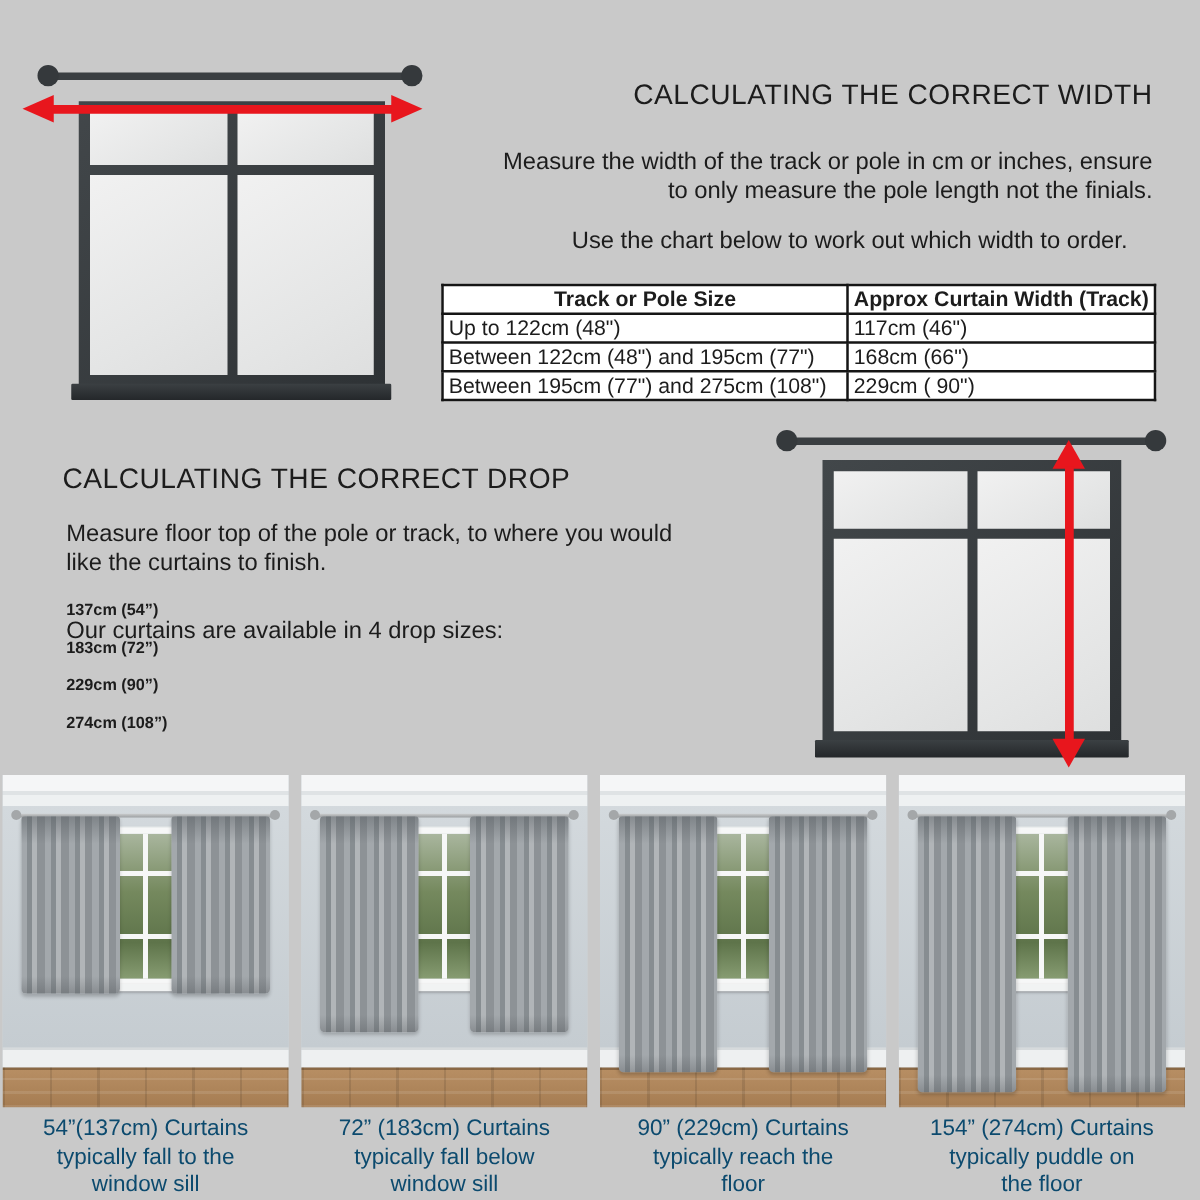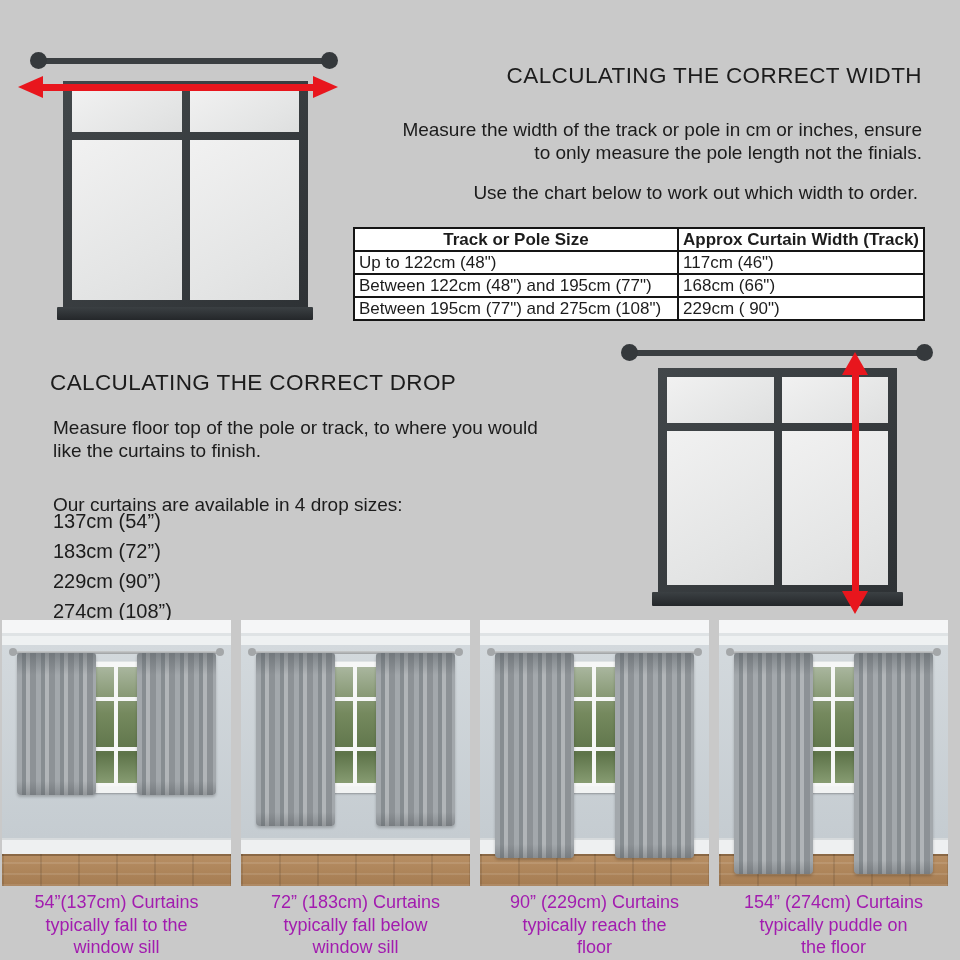--- a/index.html
+++ b/index.html
@@ -8,26 +8,26 @@
     background:#c9c9c9;color:#1c1c1c;
     font-family:"Liberation Sans","DejaVu Sans",sans-serif;
   }
   .pre{white-space:pre-line;}
 
   
   .sec-head{font-weight:normal;font-size:22.5px;letter-spacing:.4px;line-height:26px;}
   #width-head{position:absolute;left:348px;top:48px;width:574px;text-align:right;}
   #width-para1{position:absolute;left:348px;top:99px;width:574px;text-align:right;
     font-size:19px;line-height:23px;}
-  #width-para2{position:absolute;left:344px;top:162px;width:574px;text-align:right;
+  #width-para2{position:absolute;left:328px;top:162px;width:574px;text-align:right;
     font-size:19px;line-height:23px;}
   #drop-head{position:absolute;left:50px;top:355px;width:560px;text-align:left;}
   #drop-para1{position:absolute;left:53px;top:397px;width:560px;font-size:19px;line-height:23px;}
   #drop-intro{position:absolute;left:53px;top:474px;width:560px;font-size:19px;line-height:23px;}
-  #drop-sizes{position:absolute;left:53px;top:506px;width:560px;font-size:20px;line-height:30px;}
+  #drop-sizes{position:absolute;left:53px;top:473px;width:560px;font-size:13px;line-height:30px;font-weight:bold;}
 
   
   #size-table{
     position:absolute;left:353px;top:227px;width:572px;
     border-collapse:collapse;background:#fff;font-size:17px;
   }
   #size-table th,#size-table td{
     border:2px solid #151515;padding:0 4px;height:21px;
     text-align:left;white-space:nowrap;font-weight:normal;line-height:21px;
   }
@@ -97,21 +97,21 @@
   .pfin{position:absolute;top:-3px;width:8px;height:8px;border-radius:50%;background:#a4a7a9;}
   .pfin.l{left:-5px;} .pfin.r{right:-5px;}
   .curtain{position:absolute;top:33px;width:79px;height:var(--ch,142px);
     border-radius:3px 3px 4px 4px;
     background:
       linear-gradient(to bottom,rgba(82,88,93,.45),rgba(82,88,93,0) 22px),
       linear-gradient(to top,rgba(66,70,74,.28),rgba(66,70,74,0) 14px),
       repeating-linear-gradient(90deg,#a3a8ac 0 5px,#878d91 5px 9px,#b1b5b8 9px 13px,#8d9296 13px 19px);
     box-shadow:0 2px 3px rgba(0,0,0,.2);}
   .curtain.cl{left:15px;} .curtain.cr{left:135px;}
-  .caption{margin-top:5px;text-align:center;font-size:18px;line-height:22.5px;color:#a21caf;}
+  .caption{margin-top:5px;text-align:center;font-size:18px;line-height:22.5px;color:#0c4a6e;}
 </style>
 </head>
 <body>
 
 <div id="canvas" style="--red:#e8161d;">
 
   <div class="pole" id="pole-width">
     <span class="finial fl"></span>
     <span class="finial fr"></span>
   </div>

